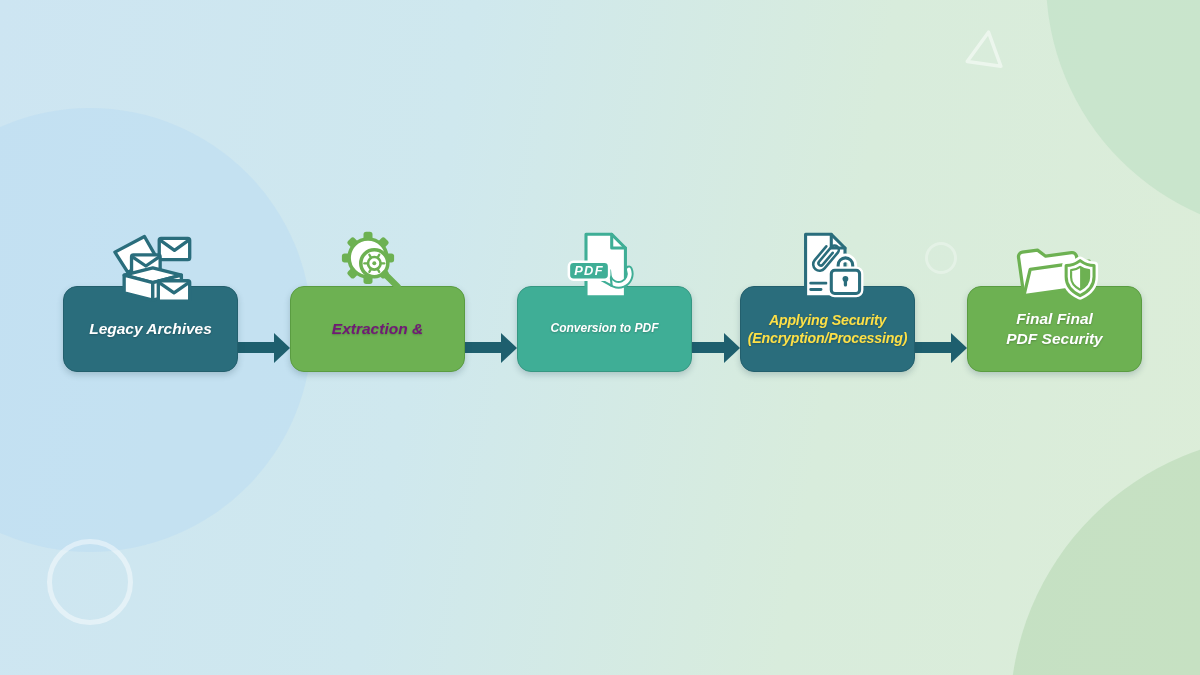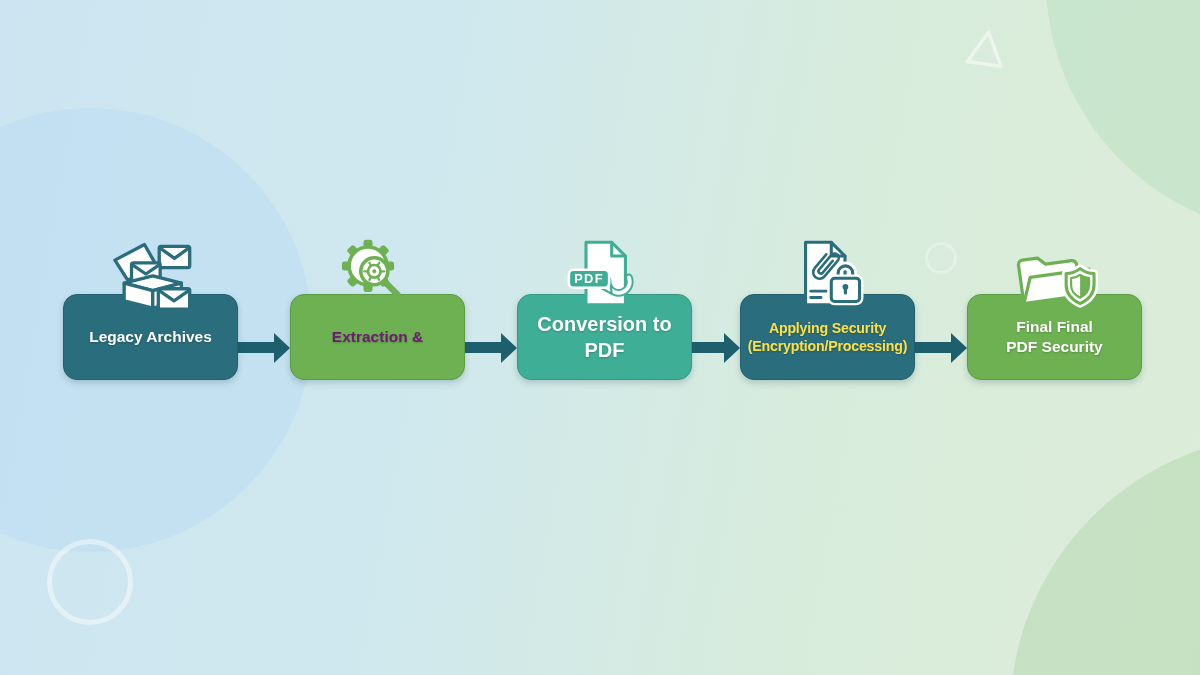--- a/index.html
+++ b/index.html
@@ -8,33 +8,33 @@
     background:linear-gradient(100deg,#cde5f2 0%,#cfe8ee 36%,#d8ecdc 68%,#dcedd8 100%);}
   .bg-circle{position:absolute;border-radius:50%;}
   .bg-circle.top-left{left:-132px;top:108px;width:444px;height:444px;background:rgba(187,220,243,0.55);}
   .bg-circle.top-right{left:1046px;top:-275px;width:510px;height:510px;background:rgba(184,221,192,0.50);}
   .bg-circle.bottom-right{left:1010px;top:435px;width:560px;height:560px;background:rgba(183,216,180,0.60);}
   .ring{position:absolute;border-radius:50%;}
   .ring.bottom-left{left:47px;top:539px;width:76px;height:76px;border:5px solid rgba(255,255,255,0.45);}
   .ring.small{left:925px;top:242px;width:26px;height:26px;border:3px solid rgba(255,255,255,0.30);}
   .tri{position:absolute;left:965px;top:28px;transform:rotate(8deg);}
 
-  .step{position:absolute;top:238px;width:173px;height:140px;}
+  .step{position:absolute;top:230px;width:173px;height:140px;font-style:italic;}
   .step .icon{position:absolute;top:0;left:50%;transform:translateX(-50%);width:94px;height:72px;z-index:3;}
   .step .icon svg{width:100%;height:100%;display:block;}
   .box{position:absolute;top:56px;left:0;width:173px;height:84px;border-radius:14px;z-index:2;
     display:flex;align-items:center;justify-content:center;text-align:center;
     box-shadow:0 3px 6px rgba(30,70,80,0.22);border:1.5px solid transparent;}
   .c-dark .box{border-color:#235F6D;}
   .c-green .box{border-color:#5A9C41;}
   .c-teal .box{border-color:#369782;}
   .labels{width:100%;padding:0 2px;}
   .line{font-weight:700;font-size:15.5px;line-height:1.3;text-shadow:0 1px 2px rgba(0,0,0,0.22);}
   .line:empty{display:none;}
-  .s3 .line{font-size:20px;}
+  .s3 .line{font-size:12px;}
   .s4 .line{font-size:14.2px;letter-spacing:-0.2px;}
 
   .arrow{position:absolute;top:342px;height:11px;z-index:1;}
   .arrow .head{position:absolute;left:100%;top:-9.5px;width:0;height:0;
     border-top:15px solid transparent;border-bottom:15px solid transparent;border-left:16px solid #1E5F6E;}
   .a1{left:235px;width:39px;}
   .a2{left:462px;width:39px;}
   .a3{left:690px;width:34px;}
   .a4{left:912px;width:39px;}
   .s1{left:63px;} .s2{left:290px;} .s3{left:517px;} .s4{left:740px;} .s5{left:967px;}

